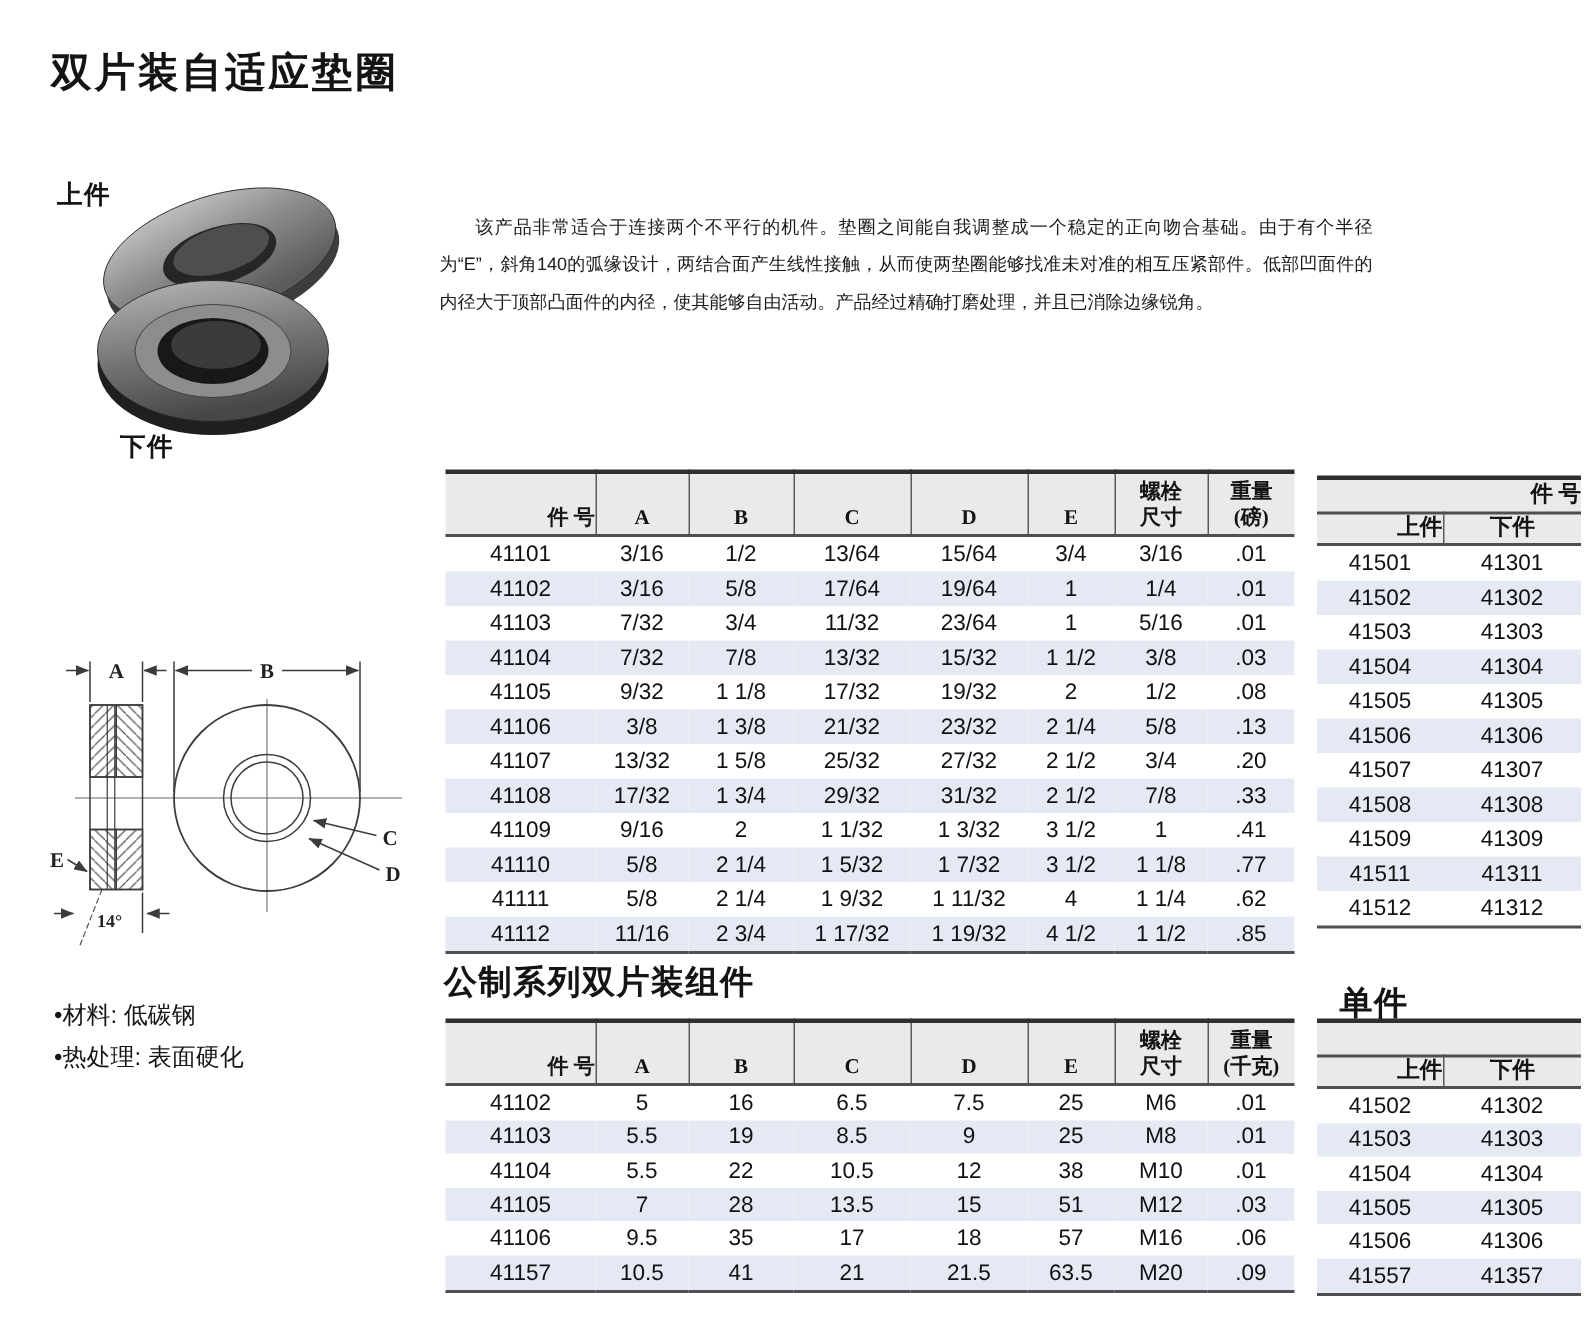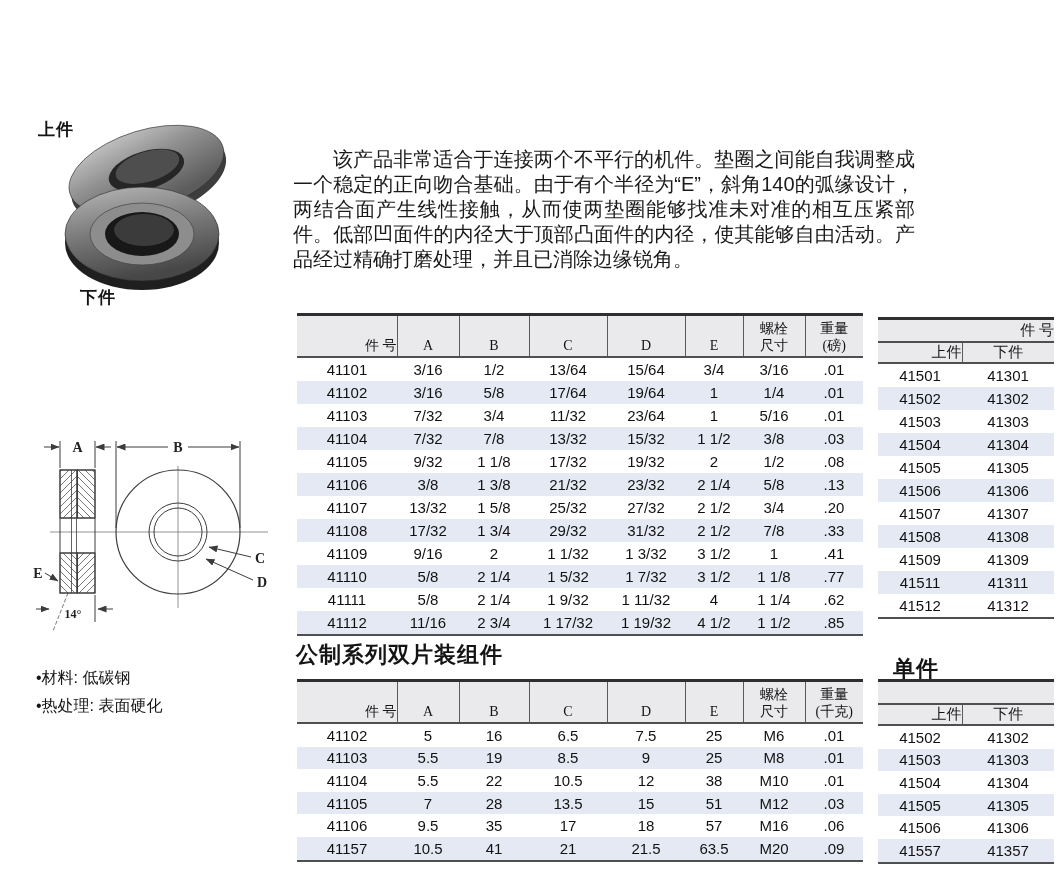--- a/index.html
+++ b/index.html
@@ -7,53 +7,54 @@
         font-family:"Liberation Sans",sans-serif;color:#141414;}
   .abs{position:absolute;}
 
   
   .page-title{left:34px;top:12px;font-size:27px;font-weight:bold;letter-spacing:2px;}
 
   
   .photo-label{font-size:17px;font-weight:bold;letter-spacing:1px;}
 
   
-  .desc{left:293px;top:127px;width:622px;font-size:20px;line-height:25px;
+  .desc{left:293px;top:127px;width:622px;font-size:12px;line-height:25px;
         text-align:justify;text-indent:2em;color:#1a1a1a;}
 
   
   .specs{left:36px;top:664px;font-size:16px;line-height:28px;}
 
   
   .section-title{font-size:22px;font-weight:bold;letter-spacing:1px;}
 
   
   table{border-collapse:collapse;table-layout:fixed;}
   .data-table{border-top:3px solid #2f2f2f;border-bottom:2px solid #4f4f4f;font-size:15px;}
   .data-table thead tr{border-bottom:2px solid #4f4f4f;}
-  .data-table th{background:var(--header-bg,#eaeaec);font-weight:normal;
+  .data-table th{background:var(--header-bg,#eaeaec);font-weight:bold;
         font-family:"Liberation Serif",serif;font-size:14px;line-height:17px;
         vertical-align:bottom;padding:4px 0 2px 0;white-space:pre-line;
         border-left:1px solid #5a5a5a;text-align:center;}
   .data-table th:first-child{border-left:none;text-align:right;}
   .data-table tbody td{text-align:center;height:23px;padding:0;color:#111;}
   .data-table tbody tr:nth-child(even){background:var(--stripe,#e4e9f4);}
   .metric tbody td{height:22.6px;}
 
   
   .pn-table th{font-size:15px;}
   .pn-table .group-row th{border-left:none;border-bottom:1px solid #777;height:19px;vertical-align:middle;padding:1px 0;}
   .pn-table .sub-row th{height:17px;vertical-align:middle;padding:1px 0;}
   .pn-table .sub-row th.divided{border-left:1px solid #5a5a5a;}
 </style>
 </head>
 <body>
 
 <div id="page">
 
+  <h1 class="abs page-title">双片装自适应垫圈</h1>
 
   <span class="abs photo-label" style="left:38px;top:118px;">上件</span>
   <svg class="abs" style="left:52px;top:110px;" width="188" height="182" viewBox="0 0 188 182">
     <defs>
       <linearGradient id="gTop" x1="0" y1="0" x2="0.4" y2="1">
         <stop offset="0" stop-color="#cfcfcf"></stop>
           <stop offset="0.5" stop-color="#8f8f8f"></stop>
           <stop offset="1" stop-color="#5c5c5c"></stop>
       </linearGradient>
       <linearGradient id="gBot" x1="0" y1="0" x2="0.3" y2="1">

